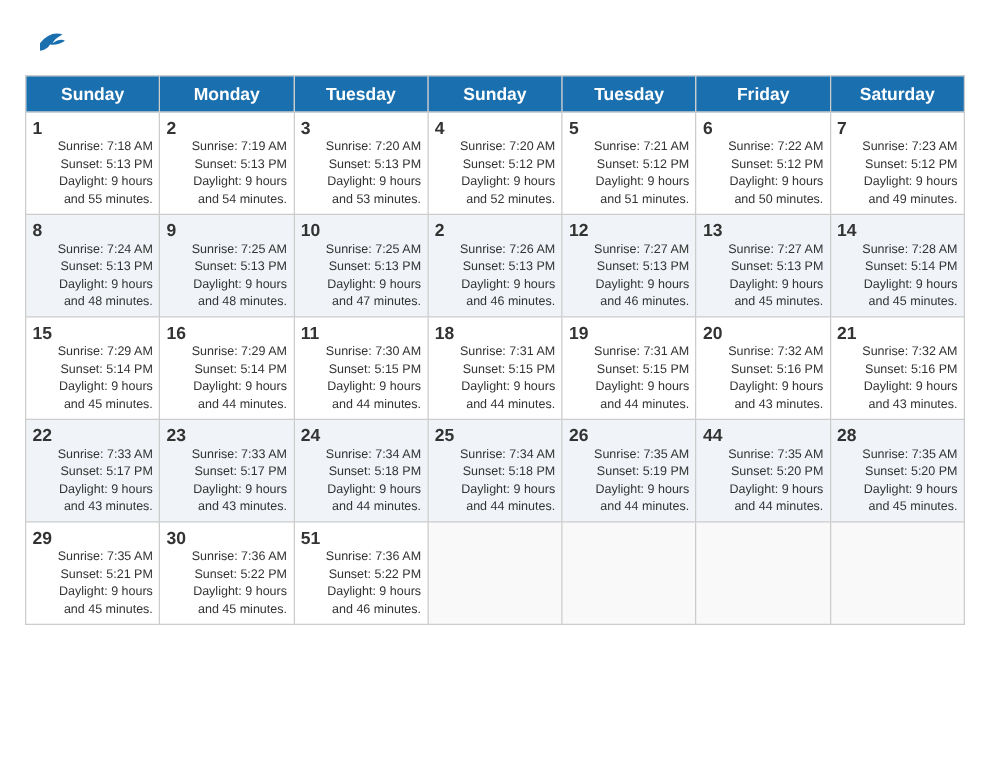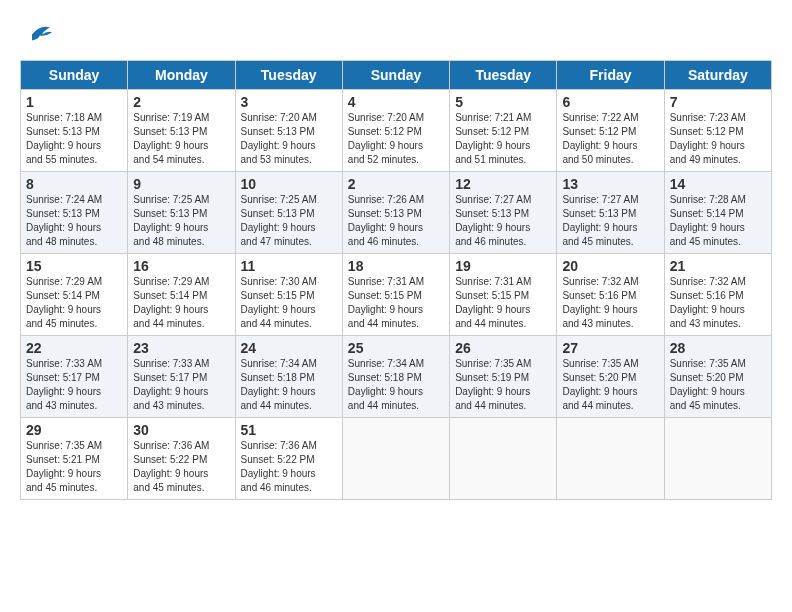--- a/index.html
+++ b/index.html
@@ -67,20 +67,21 @@
       font-size: 14px;
       font-weight: bold;
       color: #333;
       display: block;
       margin-bottom: 1px;
     }
     .day-info {
       font-size: 10px;
       color: #333;
       line-height: 1.4;
+      text-align: right;
     }
     .empty-cell {
       background-color: #f9f9f9 !important;
     }
   </style>
 </head>
 <body>
 
 <div class="header">
   <div class="logo">
@@ -220,21 +221,21 @@
       </td>
         <td>
         <span class="day-num">25</span>
         <div class="day-info">Sunrise: 7:34 AM<br>Sunset: 5:18 PM<br>Daylight: 9 hours<br>and 44 minutes.</div>
       </td>
         <td>
         <span class="day-num">26</span>
         <div class="day-info">Sunrise: 7:35 AM<br>Sunset: 5:19 PM<br>Daylight: 9 hours<br>and 44 minutes.</div>
       </td>
         <td>
-        <span class="day-num">27</span>
+        <span class="day-num">44</span>
         <div class="day-info">Sunrise: 7:35 AM<br>Sunset: 5:20 PM<br>Daylight: 9 hours<br>and 44 minutes.</div>
       </td>
         <td>
         <span class="day-num">28</span>
         <div class="day-info">Sunrise: 7:35 AM<br>Sunset: 5:20 PM<br>Daylight: 9 hours<br>and 45 minutes.</div>
       </td>
       </tr>
       <tr>
         <td>
         <span class="day-num">29</span>

